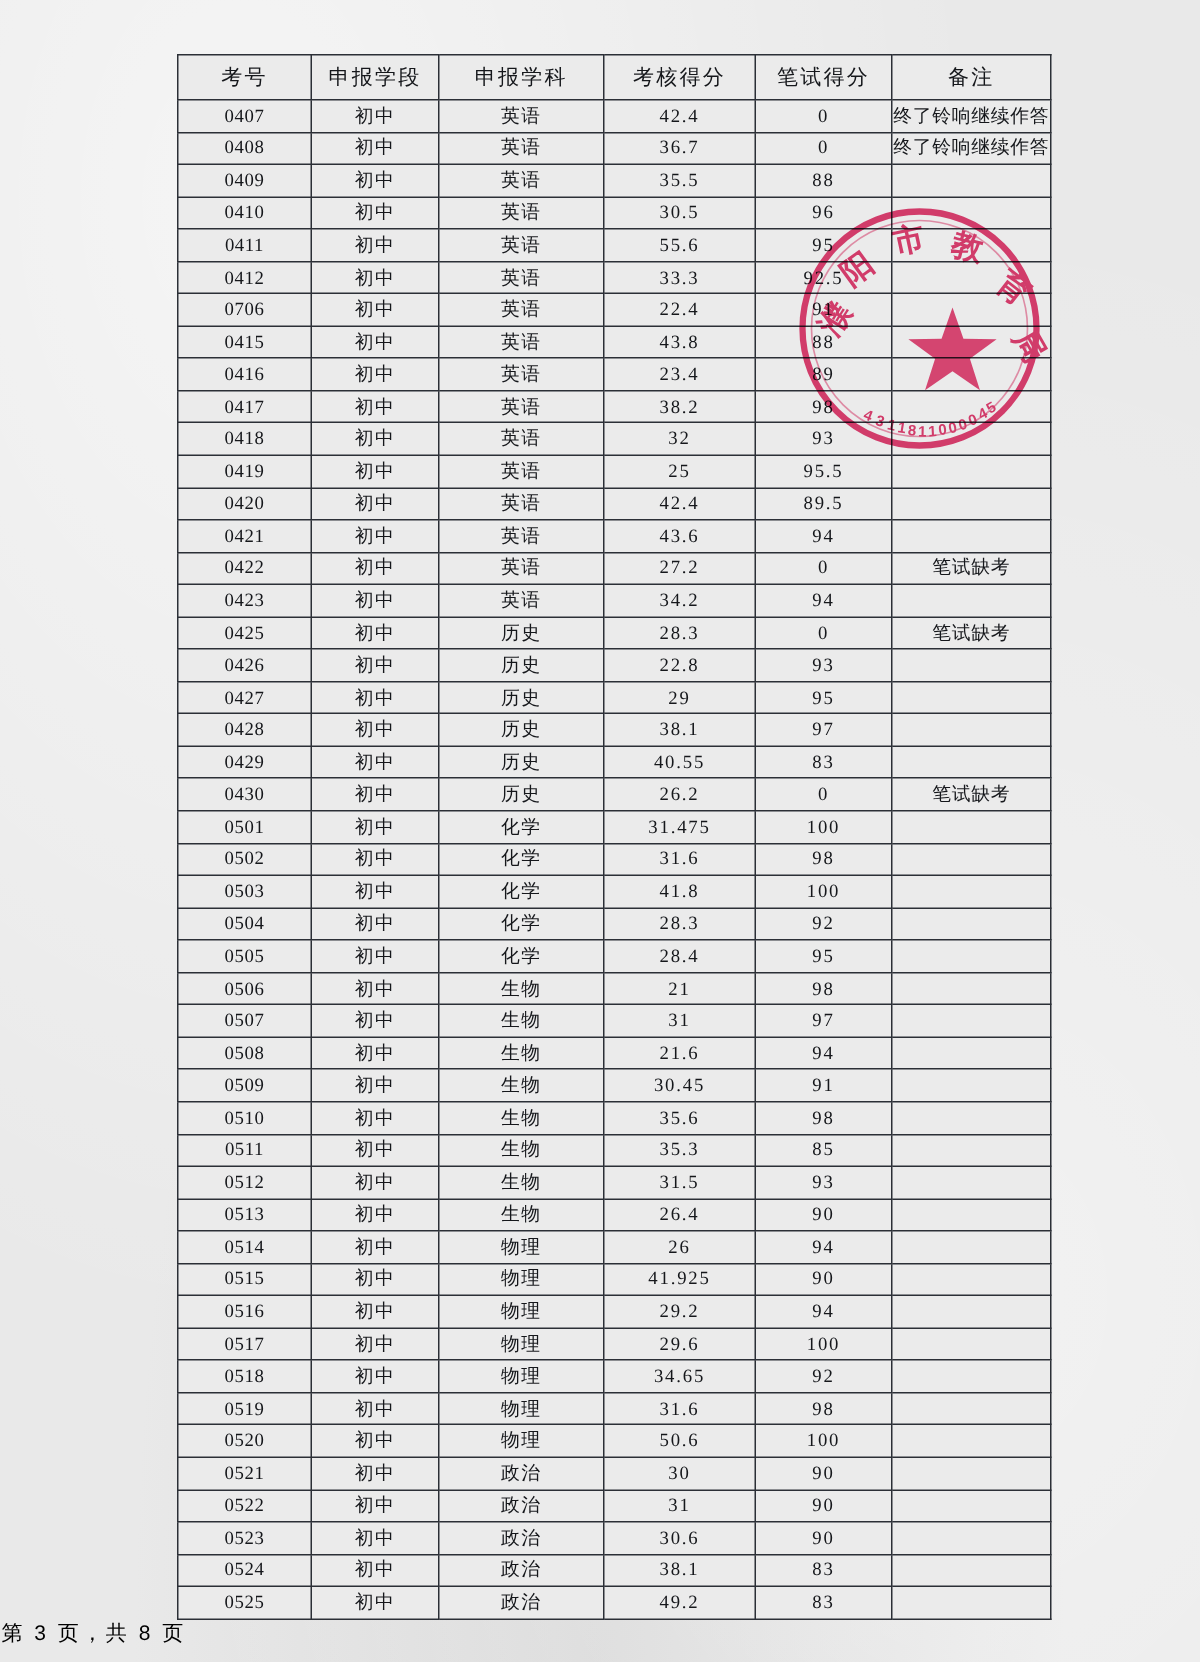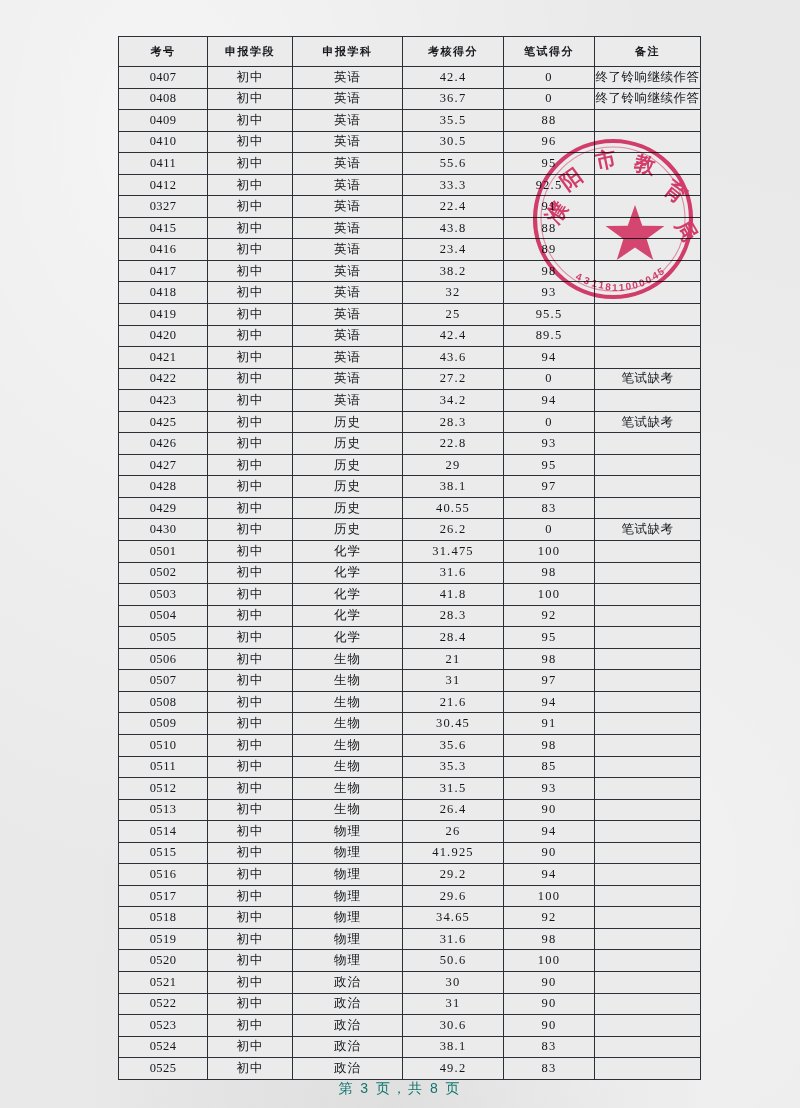--- a/index.html
+++ b/index.html
@@ -33,22 +33,22 @@
   table.scores td, table.scores th{
     border:1px solid #2b2f36;
     padding:0;
     text-align:center;
     vertical-align:middle;
     color:#15171b;
     background:#ebebeb;
   }
   table.scores th{
     height:29px;
-    font-size:11px;
-    font-weight:bold;
+    font-size:14px;
+    font-weight:normal;
     letter-spacing:1.5px;
     font-family:"Liberation Sans","DejaVu Sans",sans-serif;
   }
   table.scores td{
     height:20.55px;
     font-size:12.5px;
   }
   td.c-id{font-family:"Liberation Serif","DejaVu Serif",serif;letter-spacing:.4px;font-size:12.5px;margin-top:38px;}
   td.c-stage,td.c-subject,td.c-note{
     font-family:"Liberation Sans","DejaVu Sans",sans-serif;
@@ -74,25 +74,24 @@
     pointer-events:none;
     opacity:.88;
     mix-blend-mode:multiply;
   }
   .seal svg{display:block;width:100%;height:100%;}
 
   
   .footer{
     position:absolute;
     left:0;right:0;top:1080px;
-    text-align:center;
     font-family:"Liberation Sans","DejaVu Sans",sans-serif;
     font-size:14px;
     letter-spacing:2px;
-    color:#0f766e;
+    color:#000000;
   }
   .footer span{margin:0 1px;}
 </style>
 </head>
 <body>
 
 <div class="sheet">
 
   <div class="paper-noise"></div>
 
@@ -158,21 +157,21 @@
         </tr>
         <tr>
           <td class="c-id">0412</td>
           <td class="c-stage">初中</td>
           <td class="c-subject">英语</td>
           <td class="c-assess">33.3</td>
           <td class="c-written">92.5</td>
           <td class="c-note"></td>
         </tr>
         <tr>
-          <td class="c-id">0327</td>
+          <td class="c-id">0706</td>
           <td class="c-stage">初中</td>
           <td class="c-subject">英语</td>
           <td class="c-assess">22.4</td>
           <td class="c-written">91</td>
           <td class="c-note"></td>
         </tr>
         <tr>
           <td class="c-id">0415</td>
           <td class="c-stage">初中</td>
           <td class="c-subject">英语</td>

